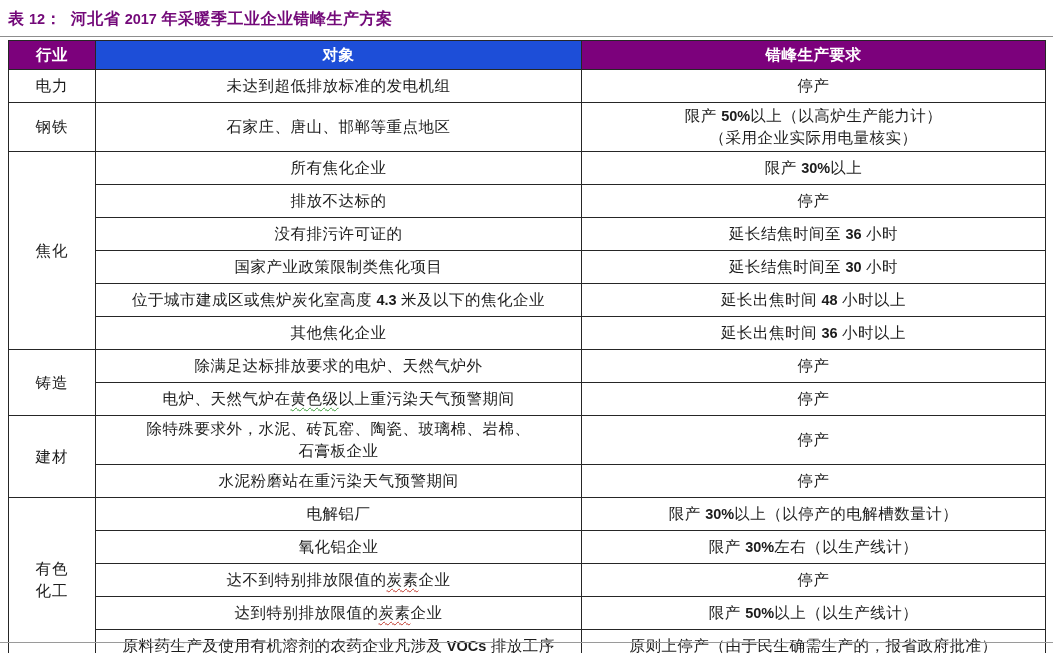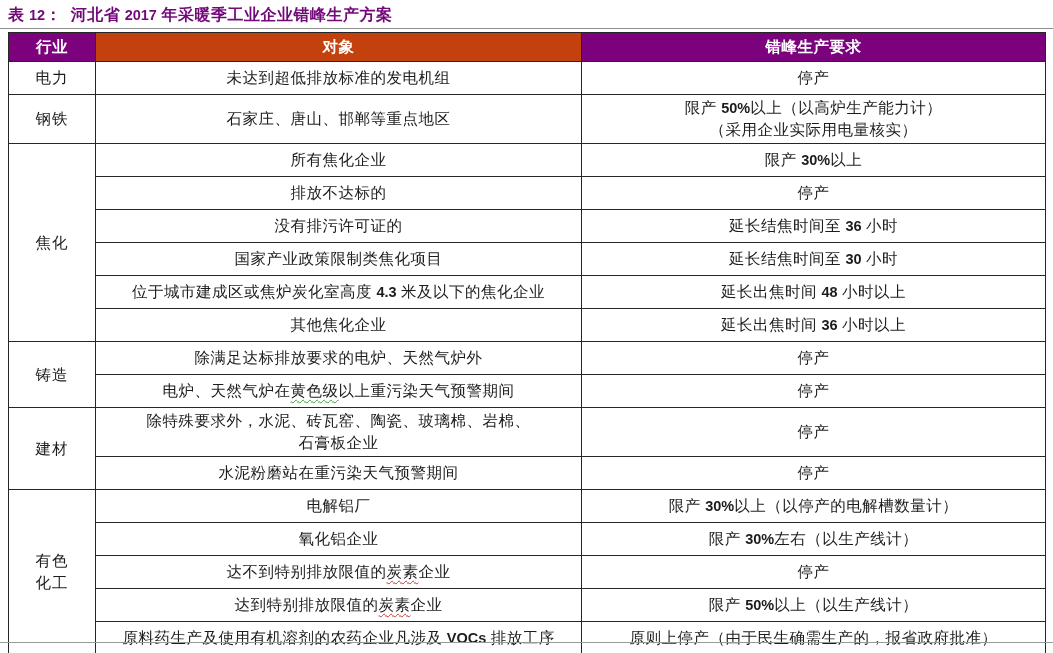--- a/index.html
+++ b/index.html
@@ -3,21 +3,21 @@
 <meta charset="utf-8">
 <style>
   html,body{margin:0;padding:0;}
   body{
     width:1053px;height:653px;background:#ffffff;
     font-family:"Liberation Serif","DejaVu Serif",serif;
     color:#1c1c1c;position:relative;overflow:hidden;
   }
   .page{position:relative;width:1053px;height:653px;}
   .title{
-    font-weight:bold;font-size:16px;line-height:20px;
+    font-weight:bold;font-size:16px;line-height:27px;
     padding:5px 3px 3px 8px;white-space:pre-wrap;letter-spacing:0.5px;
   }
   .rule{border:none;border-top:1px solid #8d8d8d;margin:0;height:0;}
   table{
     border-collapse:collapse;table-layout:fixed;
     margin:3px 8px 0 8px;width:1037px;
   }
   th,td{
     border:1px solid #262626;text-align:center;vertical-align:middle;
     font-size:15.5px;line-height:22px;padding:2px 0;height:28px;
@@ -50,21 +50,21 @@
 
   <table>
     <colgroup>
       <col style="width:87px">
         <col style="width:486px">
         <col style="width:464px">
     </colgroup>
     <thead>
       <tr>
         <th style="background: rgb(124, 1, 124);">行业</th>
-        <th style="background: #c2410c;">对象</th>
+        <th style="background: #1d4ed8;">对象</th>
         <th style="background: rgb(124, 1, 124); margin-top: 16px;">错峰生产要求</th>
       </tr>
     </thead>
     <tbody id="tbody">
         <tr>
           <td rowspan="1" class="industry">电力</td>
           <td>未达到超低排放标准的发电机组</td>
           <td>停产</td>
         </tr>
         <tr>

